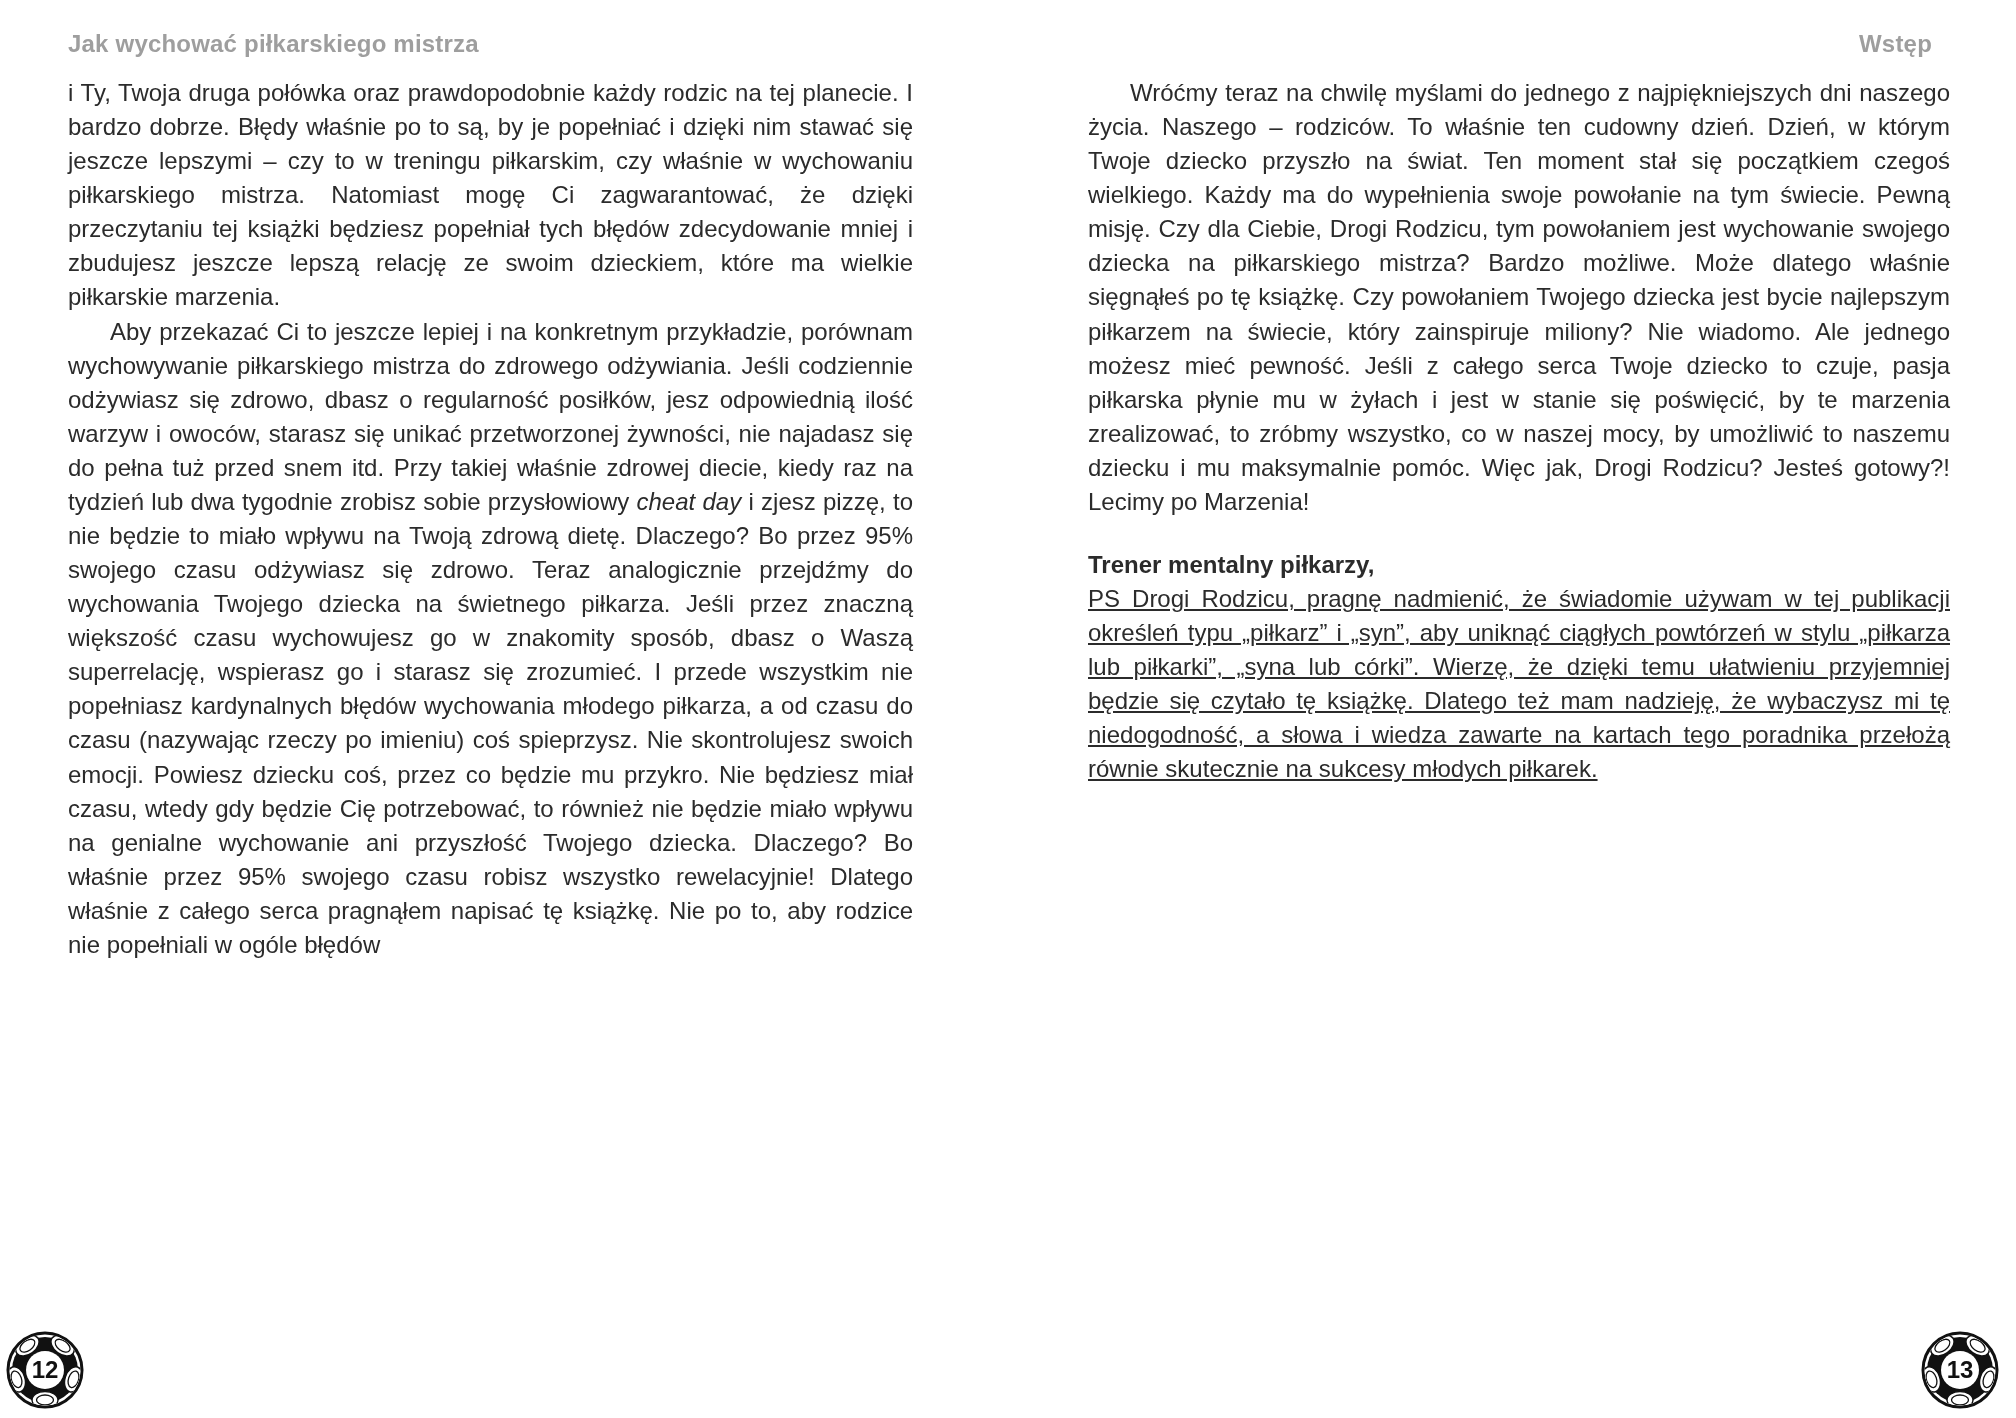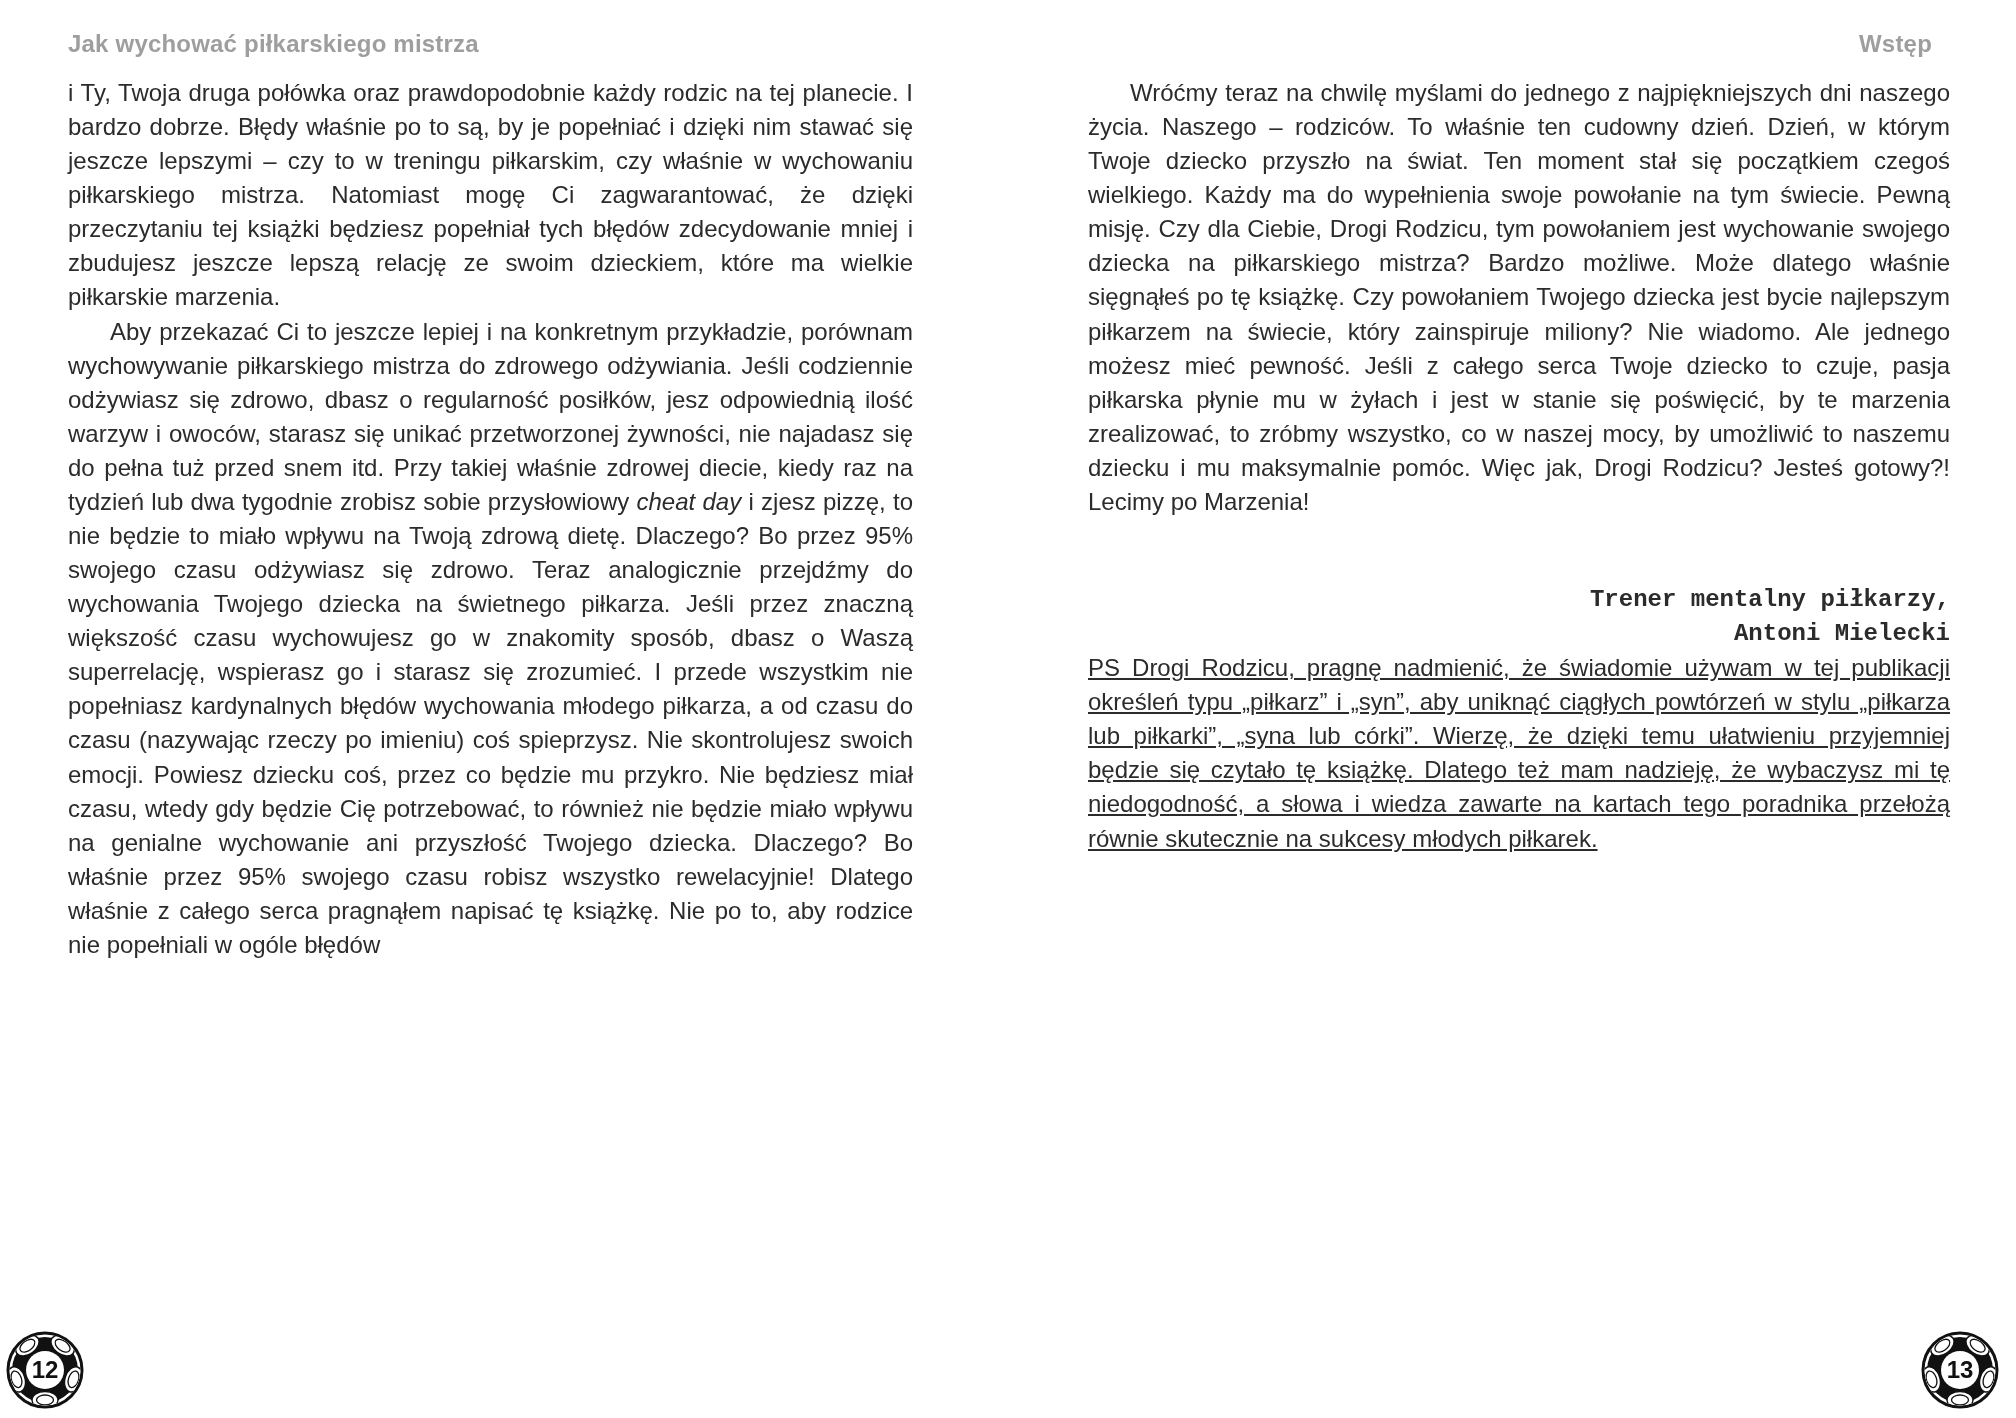--- a/index.html
+++ b/index.html
@@ -25,25 +25,23 @@
     font-size: 24px; line-height: 1.42;
     text-align: justify;
   }
   .text-col.left  { left: 68px;   width: 845px; }
   .text-col.right { left: 1088px; width: 862px; }
 
   .text-col p { margin: 0; }
   .text-col p.indent { text-indent: 42px; }
 
   .signature {
-    margin-top: 64px;
-    text-align: right;
+    margin-top: 29px;
     font-weight: bold;
     line-height: 1.42;
-    font-family: Liberation Mono, monospace;
   }
   .ps-para { margin-top: 56px; text-decoration: underline; }
 
   em.inline-italic { }
   b.inline-bold    { font-weight: normal; }
 
   .page-ball {
     position: absolute; bottom: 8px;
     width: 80px; height: 80px;
   }
@@ -64,21 +62,20 @@
 
 <div class="text-col left">
   <p>i Ty, Twoja druga połówka oraz prawdopodobnie każdy rodzic na tej planecie. I bardzo dobrze. Błędy właśnie po to są, by je popełniać i dzięki nim stawać się jeszcze lepszymi – czy to w treningu piłkarskim, czy właśnie w wychowaniu piłkarskiego mistrza. Natomiast mogę Ci zagwarantować, że dzięki przeczytaniu tej książki będziesz popełniał tych błędów zdecydowanie mniej i zbudujesz jeszcze lepszą relację ze swoim dzieckiem, które ma wielkie piłkarskie marzenia.</p>
   <p class="indent"><span>Aby przekazać Ci to jeszcze lepiej i na konkretnym przykładzie, porównam wychowywanie piłkarskiego mistrza do zdrowego odżywiania. Jeśli codziennie odżywiasz się zdrowo, dbasz o regularność posiłków, jesz odpowiednią ilość warzyw i owoców, starasz się unikać przetworzonej żywności, nie najadasz się do pełna tuż przed snem itd. Przy takiej właśnie zdrowej diecie, kiedy raz na tydzień lub dwa tygodnie zrobisz sobie przysłowiowy </span><em class="inline-italic">cheat day</em><span> i zjesz pizzę, to nie będzie to miało wpływu na Twoją zdrową dietę. Dlaczego? Bo przez 95% swojego czasu odżywiasz się zdrowo. Teraz analogicznie przejdźmy do wychowania Twojego dziecka na świetnego piłkarza. Jeśli przez znaczną większość czasu wychowujesz go w znakomity sposób, dbasz o Waszą superrelację, wspierasz go i starasz się </span><b class="inline-bold">zrozumieć</b><span>. I przede wszystkim nie popełniasz kardynalnych błędów wychowania młodego piłkarza, a od czasu do czasu (nazywając rzeczy po imieniu) coś spieprzysz. Nie skontrolujesz swoich emocji. Powiesz dziecku coś, przez co będzie mu przykro. Nie będziesz miał czasu, wtedy gdy będzie Cię potrzebować, to również nie będzie miało wpływu na genialne wychowanie ani przyszłość Twojego dziecka. Dlaczego? Bo właśnie przez 95% swojego czasu robisz wszystko rewelacyjnie! Dlatego właśnie z całego serca pragnąłem napisać tę książkę. Nie po to, aby rodzice nie popełniali w ogóle błędów</span></p>
 </div>
 
 <div class="text-col right">
   <p class="indent">Wróćmy teraz na chwilę myślami do jednego z najpiękniejszych dni naszego życia. Naszego – rodziców. To właśnie ten cudowny dzień. Dzień, w którym Twoje dziecko przyszło na świat. Ten moment stał się początkiem czegoś wielkiego. Każdy ma do wypełnienia swoje powołanie na tym świecie. Pewną misję. Czy dla Ciebie, Drogi Rodzicu, tym powołaniem jest wychowanie swojego dziecka na piłkarskiego mistrza? Bardzo możliwe. Może dlatego właśnie sięgnąłeś po tę książkę. Czy powołaniem Twojego dziecka jest bycie najlepszym piłkarzem na świecie, który zainspiruje miliony? Nie wiadomo. Ale jednego możesz mieć pewność. Jeśli z całego serca Twoje dziecko to czuje, pasja piłkarska płynie mu w żyłach i jest w stanie się poświęcić, by te marzenia zrealizować, to zróbmy wszystko, co w naszej mocy, by umożliwić to naszemu dziecku i mu maksymalnie pomóc. Więc jak, Drogi Rodzicu? Jesteś gotowy?! Lecimy po Marzenia!</p>
   <div class="signature">
     <div>Trener mentalny piłkarzy,</div>
-    <div>Antoni Mielecki</div>
   </div>
   <p class="ps-para">PS Drogi Rodzicu, pragnę nadmienić, że świadomie używam w tej publikacji określeń typu „piłkarz” i „syn”, aby uniknąć ciągłych powtórzeń w stylu „piłkarza lub piłkarki”, „syna lub córki”. Wierzę, że dzięki temu ułatwieniu przyjemniej będzie się czytało tę książkę. Dlatego też mam nadzieję, że wybaczysz mi tę niedogodność, a słowa i wiedza zawarte na kartach tego poradnika przełożą równie skutecznie na sukcesy młodych piłkarek.</p>
 </div>
 
 <div class="page-ball left">
   <svg viewBox="0 0 80 80">
     <clipPath id="ballClipL">
         <circle cx="40" cy="40" r="35.5"></circle>
       </clipPath>
     <circle cx="40" cy="40" r="37" fill="#fff" stroke="#111" stroke-width="3"></circle>

